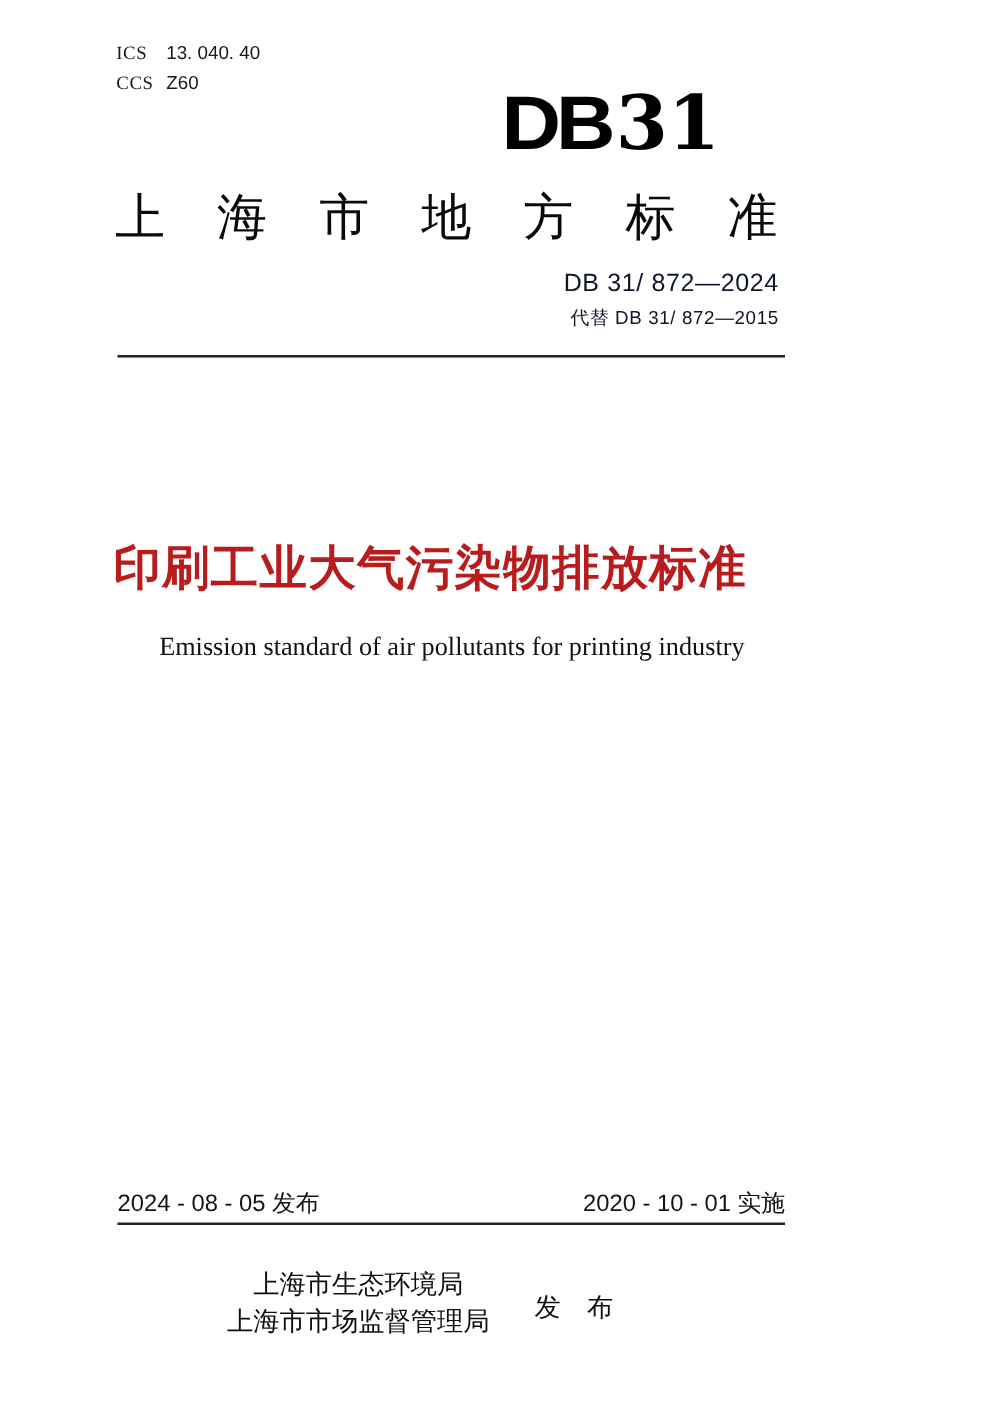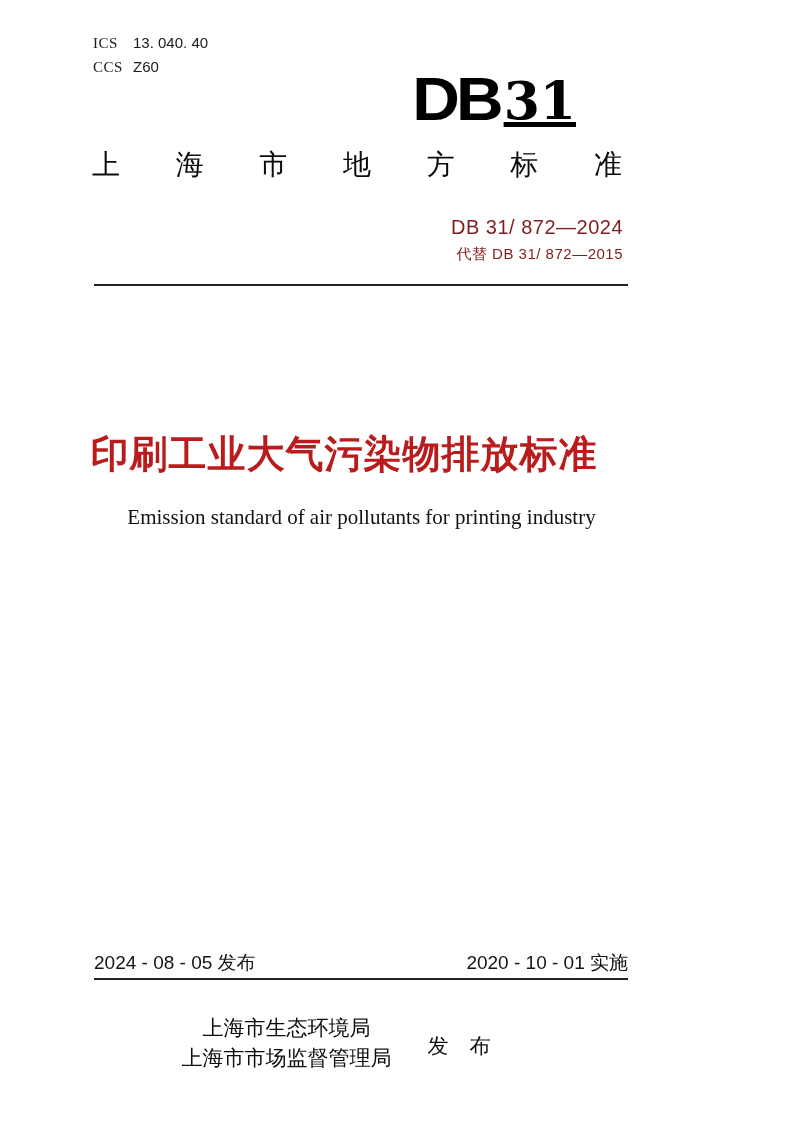--- a/index.html
+++ b/index.html
@@ -51,44 +51,43 @@
     font-size: 66px;
     letter-spacing: -4px;
     display: inline-block;
     transform: scaleY(0.92);
     transform-origin: bottom;
     margin-right: 4px;
   }
   .logo-num {
     font-family: "DejaVu Serif", serif;
     font-weight: bold;
-    font-size: 52px;
-    text-decoration: underline;
+    font-size: 60px;
   }
 
   
   .banner {
     position: absolute;
     left: 92px;
     right: 62px;
     top: 146px;
-    font-size: 28px;
+    font-size: 40px;
     color: #0a0a0a;
     text-align: justify;
     text-align-last: justify;
     -moz-text-align-last: justify;
   }
 
   
   .std-no {
     position: absolute;
     right: 61px;
     top: 216px;
     text-align: right;
-    color: #7f1d1d;
+    color: #0f172a;
   }
   .std-no-main {
     font-size: 20px;
     letter-spacing: 0.5px;
   }
   .std-no-replaces {
     font-size: 15px;
     margin-top: 6px;
     letter-spacing: 0.5px;
   }

